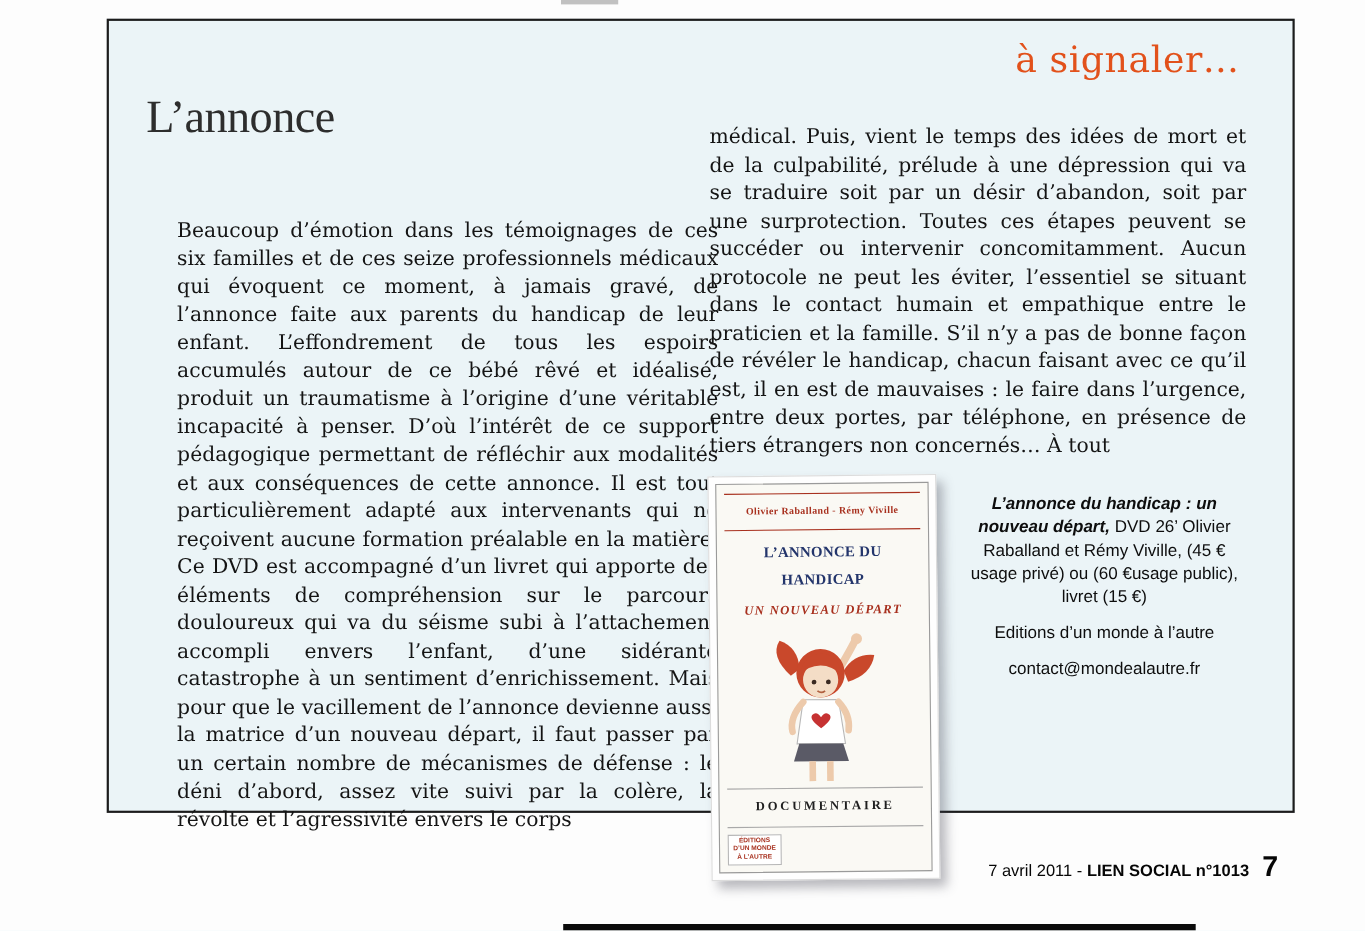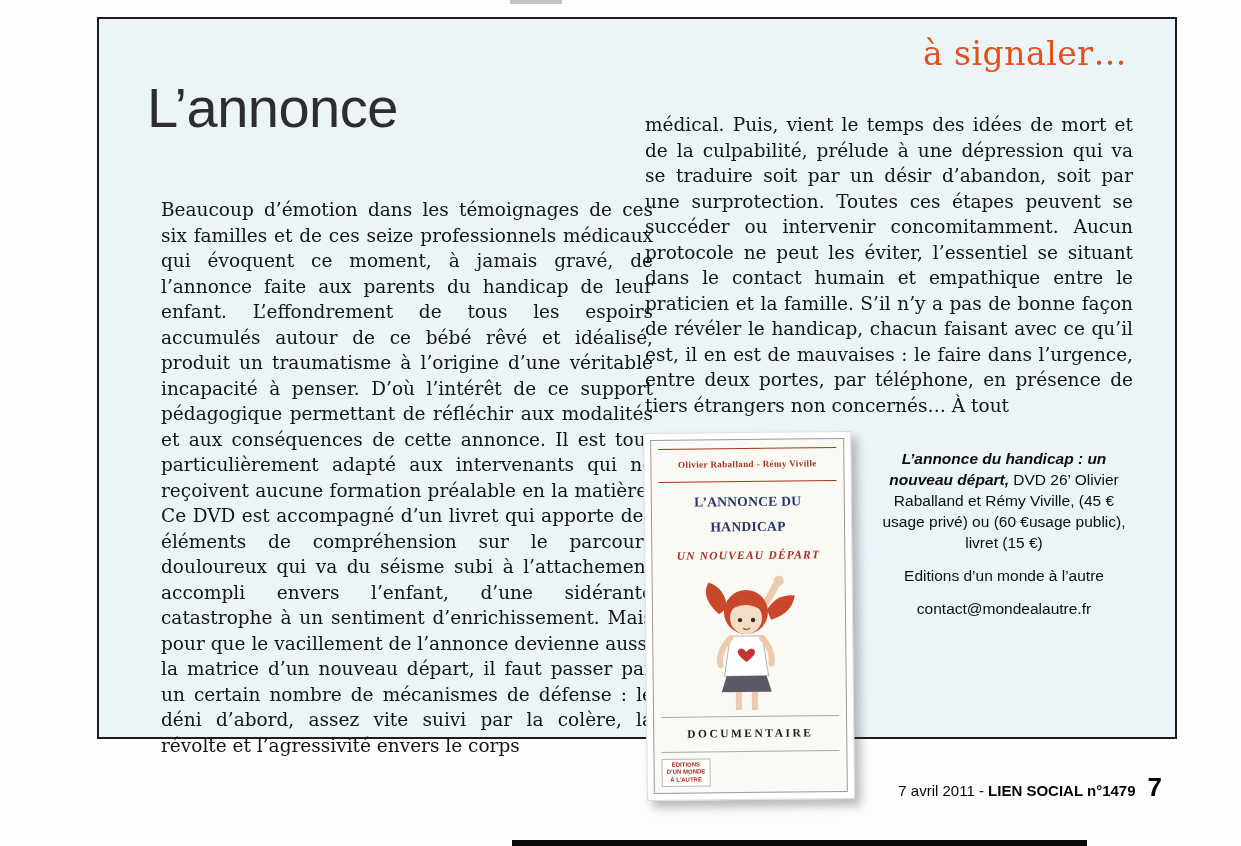--- a/index.html
+++ b/index.html
@@ -13,23 +13,23 @@
     background:#ebf4f7; border:2px solid #1c1c1c;
   }
 
   .section-label {
     position:absolute; top:34px; right:114px;
     font-family:"DejaVu Serif", serif;
     font-size:33px; color:#e2511b; letter-spacing:0.5px;
   }
 
   .article-title {
-    position:absolute; left:147px; top:82px;
-    font-family:Liberation Sans, sans-serif;
-    font-size:56px; line-height:51px; font-weight:400;
+    position:absolute; left:133px; top:82px;
+    font-family:Liberation Serif, serif;
+    font-size:42px; line-height:51px; font-weight:400;
     color:#2d2d2d; letter-spacing:-0.5px;
   }
 
   .serif-body {
     font-family:"DejaVu Serif", serif;
     font-size:18.5px; line-height:25.5px; color:#141414;
     text-align:justify;
   }
 
   .col-left  { position:absolute; left:133px; top:197px; width:492px;margin-left:28px; }
@@ -164,17 +164,17 @@
     <div class="caption">
       <div>
         <span class="caption-lead">L’annonce du handicap : un nouveau départ,</span><span> DVD 26’ Olivier Raballand et Rémy Viville, (45 € usage privé) ou (60 €usage public), livret (15 €)</span>
       </div>
       <div class="caption-line">Editions d’un monde à l’autre</div>
       <div class="caption-line">contact@mondealautre.fr</div>
     </div>
   </div>
 
   <div class="footer">
-    <span class="footer-date">7 avril 2011 - </span><span class="footer-journal">LIEN SOCIAL n°1479</span>
+    <span class="footer-date">7 avril 2011 - </span><span class="footer-journal">LIEN SOCIAL n°1013</span>
     <span class="footer-page">7</span>
   </div>
 
 </div>
 
 </body></html>

